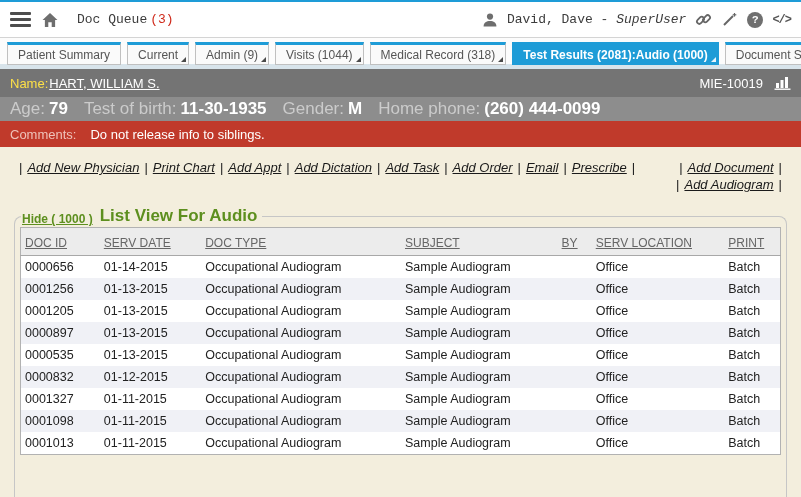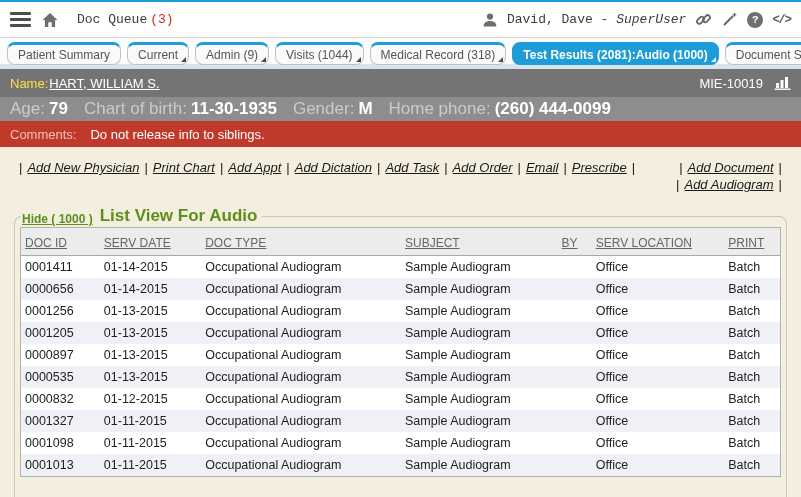--- a/index.html
+++ b/index.html
@@ -26,21 +26,21 @@
     align-items:center; justify-content:center; }
   .code-glyph { font-size:12px; font-weight:bold; color:#555; letter-spacing:-1px; }
 
   
   .tabbar { height:31px; background:#fcfcfc; position:relative;
     display:flex; gap:6px; padding:4px 0 0 7px; }
   .tabbar::after { content:""; position:absolute; left:0; bottom:0; width:100%;
     height:5px; background:#d8e4eb; }
   .tab { position:relative; z-index:1; height:23px; line-height:18px;
     padding:1px 10px 12px; font-size:12px; color:#555; background:#fafafa;
-    border:1px solid #c0c0c0; border-top:3px solid #1e9cd7; border-radius:8px;
+    border:1px solid #c0c0c0; border-top:3px solid #1e9cd7; border-radius:0;
     cursor:pointer; white-space:nowrap; }
   .tab.active { background:#1e9cd7; border-color:#1e9cd7; color:#fff; font-weight:bold; }
   .tab .dd { position:absolute; right:2px; bottom:2px; width:0; height:0;
     border-left:5px solid transparent; border-bottom:5px solid #4a4a4a; }
   .tab.active .dd { border-bottom-color:#eaf5fb; }
 
   
   .namebar { height:28px; background:#747474; display:flex; align-items:center;
     padding:0 10px; font-size:13px; }
   .namebar .lbl { color:#fde047; margin-right:1px; }
@@ -151,21 +151,21 @@
             <rect x="2" y="7" width="3" height="5" fill="#fff"></rect>
             <rect x="6.5" y="4" width="3" height="8" fill="#fff"></rect>
             <rect x="11" y="1" width="3" height="11" fill="#fff"></rect>
             <line x1="0.5" y1="13.2" x2="16.5" y2="13.2" stroke="#fff" stroke-width="1.4"></line>
           </svg>
       </span>
     </span>
   </div>
   <div class="demobar">
     <span class="pair"><span class="lbl">Age:</span><span class="val">79</span></span>
-    <span class="pair"><span class="lbl">Chart of birth:</span><span class="val">11-30-1935</span></span>
+    <span class="pair"><span class="lbl">Test of birth:</span><span class="val">11-30-1935</span></span>
     <span class="pair"><span class="lbl">Gender:</span><span class="val">M</span></span>
     <span class="pair"><span class="lbl">Home phone:</span><span class="val">(260) 444-0099</span></span>
   </div>
   <div class="commentbar">
     <span class="lbl">Comments:</span>
     <span class="val">Do not release info to siblings.</span>
   </div>
 
   <div class="content">
     <div class="actions-row">
@@ -197,29 +197,20 @@
             <th><a href="#">SERV DATE</a></th>
             <th><a href="#">DOC TYPE</a></th>
             <th><a href="#">SUBJECT</a></th>
             <th><a href="#">BY</a></th>
             <th><a href="#">SERV LOCATION</a></th>
             <th><a href="#">PRINT</a></th>
           </tr>
         </thead>
         <tbody>
 
-            <tr>
-              <td>0001411</td>
-              <td>01-14-2015</td>
-              <td>Occupational Audiogram</td>
-              <td>Sample Audiogram</td>
-              <td></td>
-              <td>Office</td>
-              <td>Batch</td>
-            </tr>
 
             <tr>
               <td>0000656</td>
               <td>01-14-2015</td>
               <td>Occupational Audiogram</td>
               <td>Sample Audiogram</td>
               <td></td>
               <td>Office</td>
               <td>Batch</td>
             </tr>

